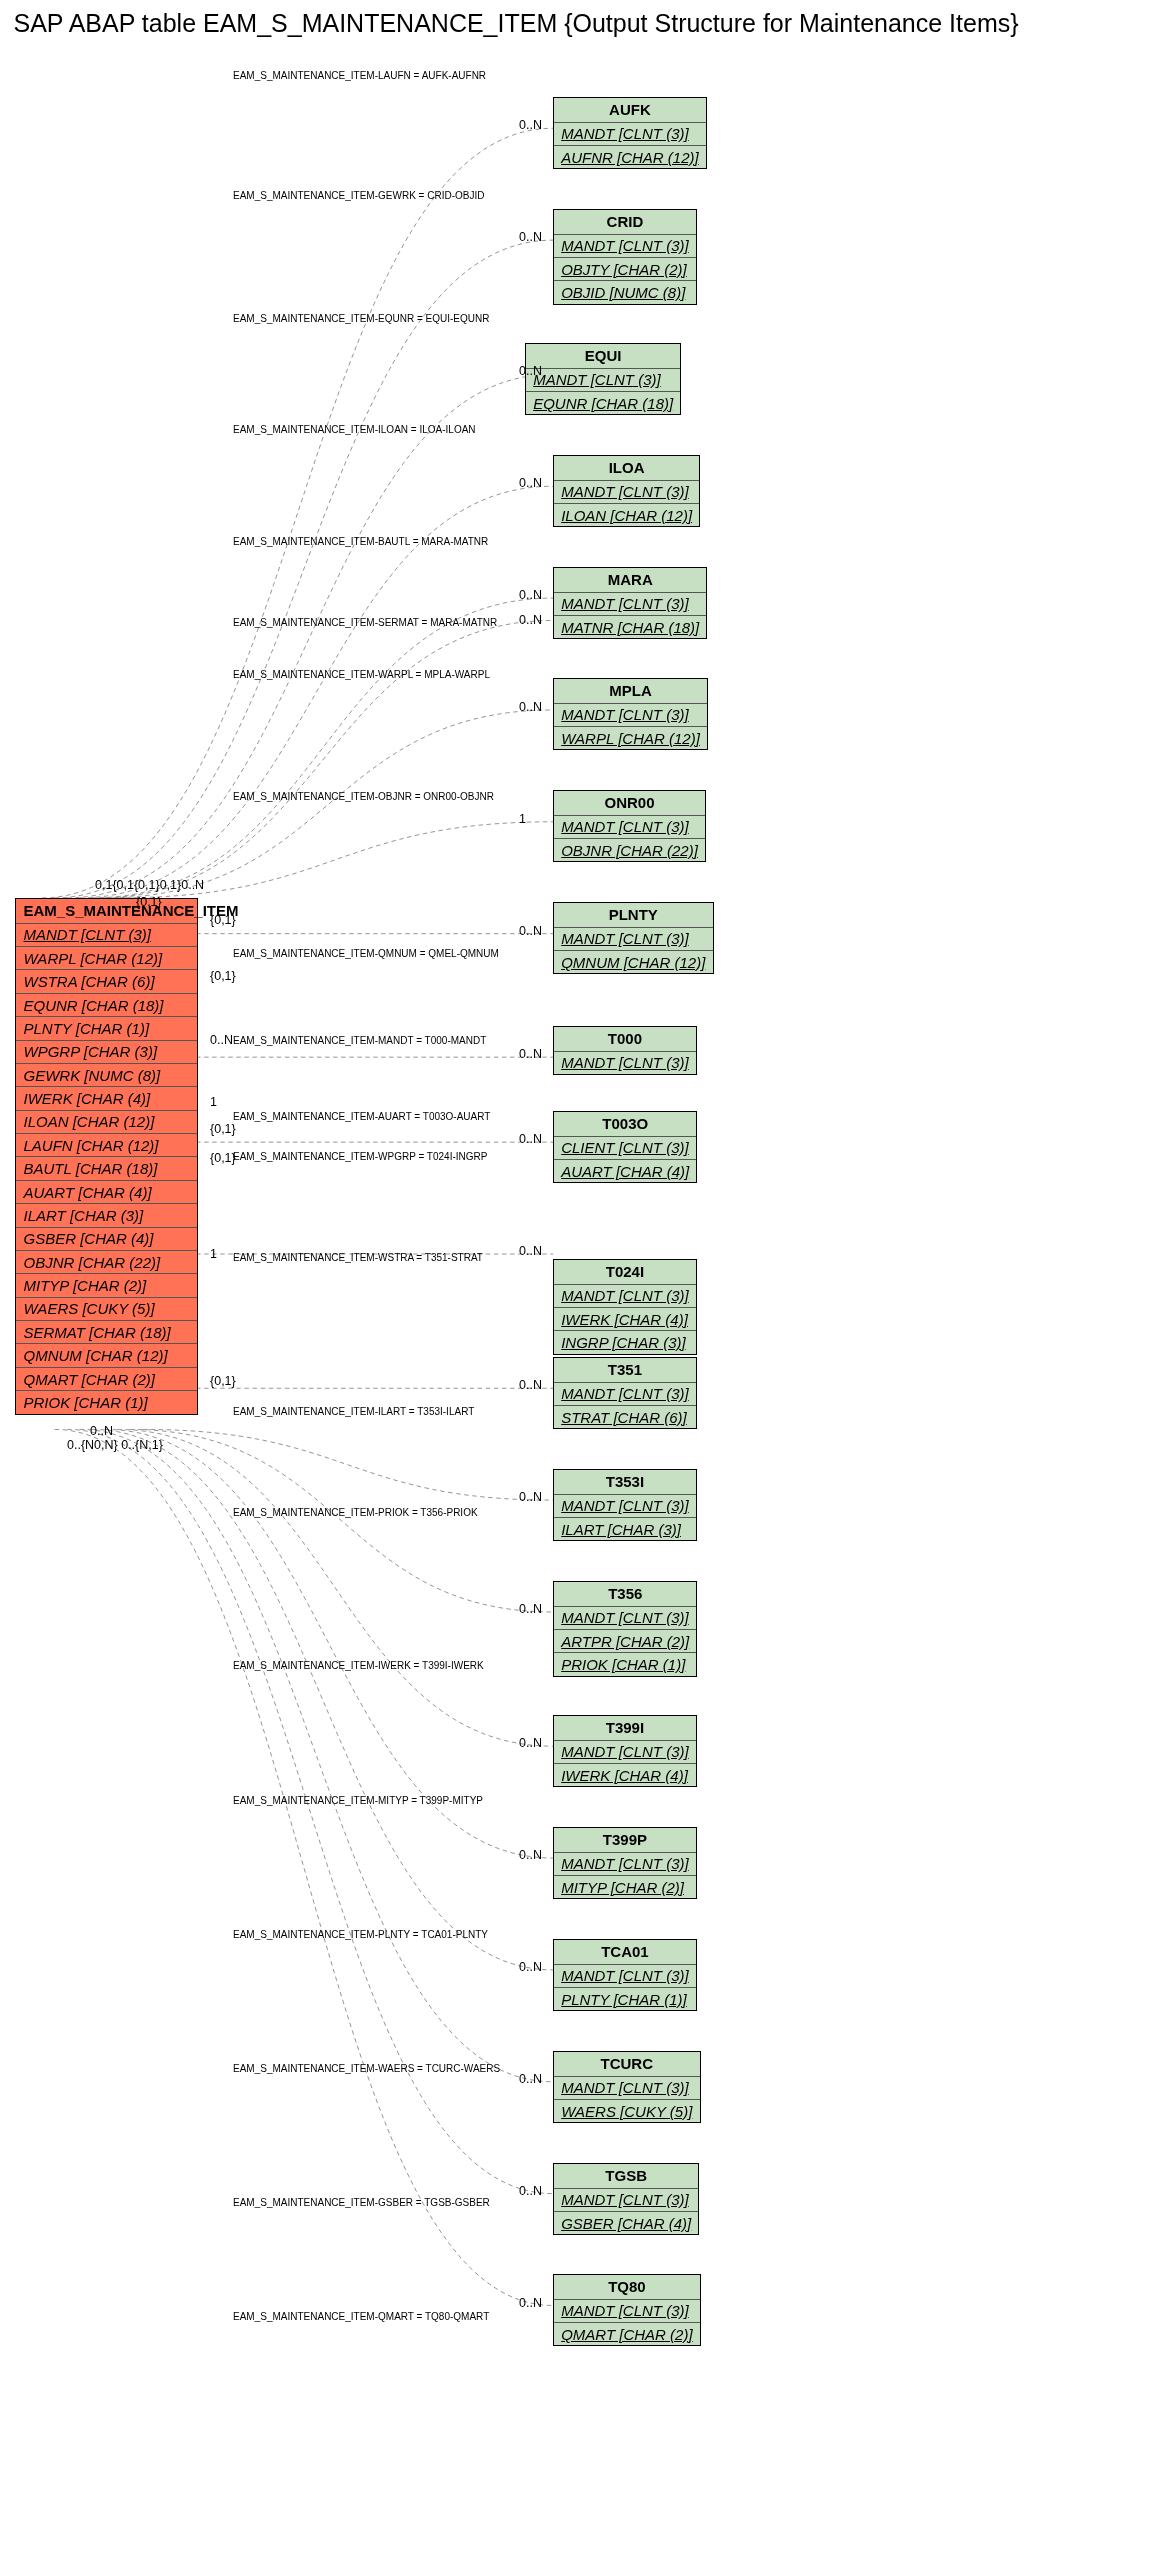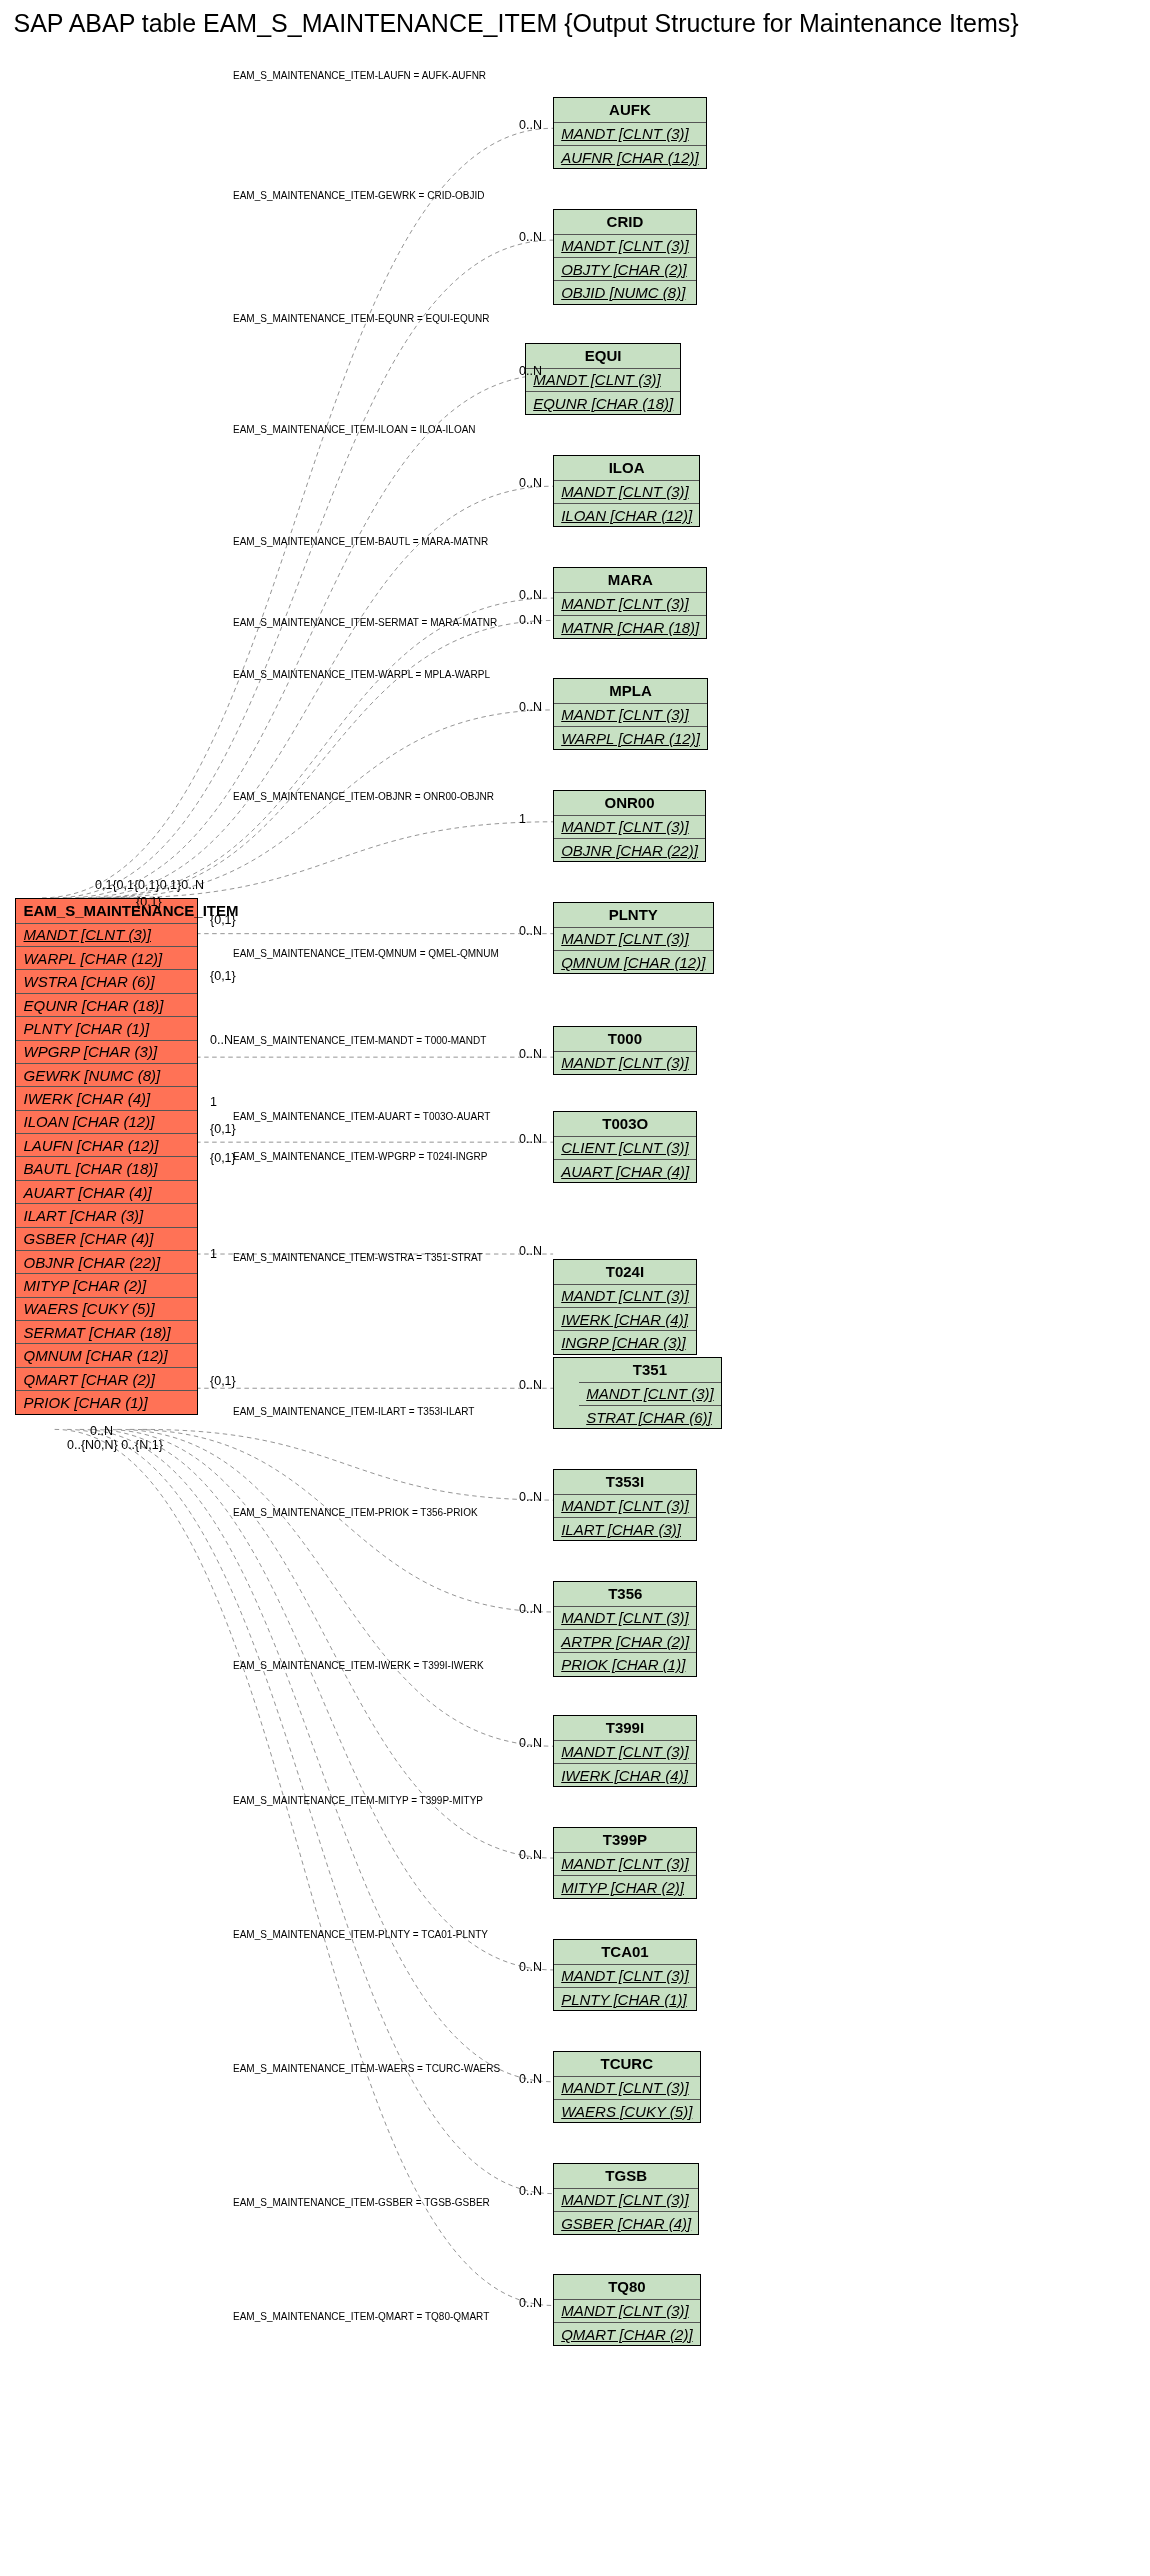--- a/index.html
+++ b/index.html
@@ -167,21 +167,21 @@
         <div class="hdr">T003O</div>
         <div class="row"><span class="underline">CLIENT [CLNT (3)]</span></div>
         <div class="row"><span class="underline">AUART [CHAR (4)]</span></div>
       </div>
       <div class="table-box ref-table" style="left: 544px; top: 1216px; min-width: 116px;">
         <div class="hdr">T024I</div>
         <div class="row"><span class="underline">MANDT [CLNT (3)]</span></div>
         <div class="row"><span class="underline">IWERK [CHAR (4)]</span></div>
         <div class="row"><span class="underline">INGRP [CHAR (3)]</span></div>
       </div>
-      <div class="table-box ref-table" style="left: 544px; top: 1314px; min-width: 116px; padding-left: 25px;">
+      <div class="table-box ref-table" style="left: 544px; top: 1314px; min-width: 116px;">
         <div class="hdr">T351</div>
         <div class="row"><span class="underline">MANDT [CLNT (3)]</span></div>
         <div class="row"><span class="underline">STRAT [CHAR (6)]</span></div>
       </div>
       <div class="table-box ref-table" style="left: 544px; top: 1426px; min-width: 116px;">
         <div class="hdr">T353I</div>
         <div class="row"><span class="underline">MANDT [CLNT (3)]</span></div>
         <div class="row"><span class="underline">ILART [CHAR (3)]</span></div>
       </div>
       <div class="table-box ref-table" style="left: 544px; top: 1538px; min-width: 116px;">

